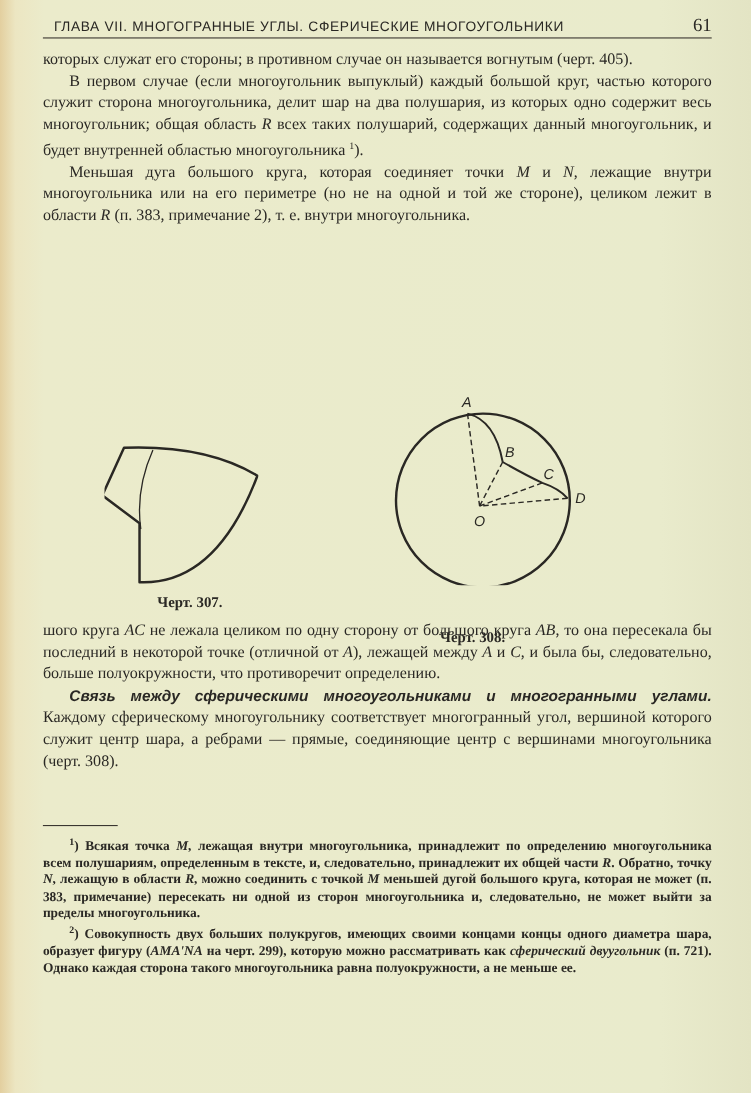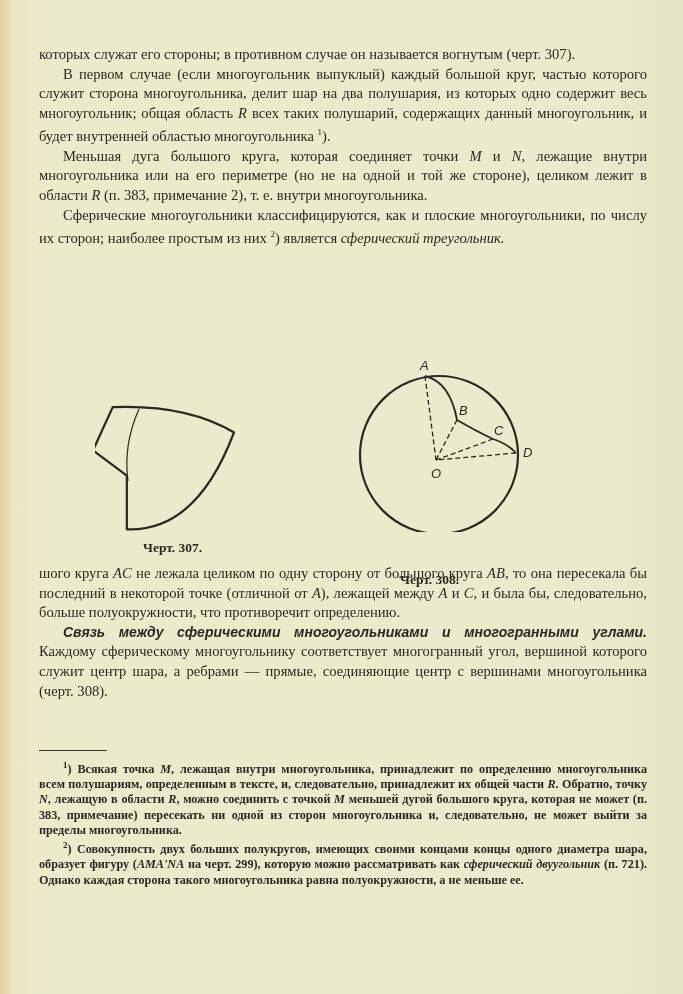--- a/index.html
+++ b/index.html
@@ -37,26 +37,29 @@
     font-size:12.2px; line-height:15.2px; text-align:justify;
   }
   .fn p { margin:0; }
   sup { font-size:9px; }
 </style>
 </head>
 <body>
 
 <div class="page">
 
+  <div class="header">
+    <span class="title">ГЛАВА VII. МНОГОГРАННЫЕ УГЛЫ. СФЕРИЧЕСКИЕ МНОГОУГОЛЬНИКИ</span>
+    <span class="pnum">61</span>
+  </div>
 
   <div class="text" style="top:45px;">
-    <p>которых служат его стороны; в противном случае он называется вогнутым (черт. 307).</p>
+    <p>которых служат его стороны; в противном случае он называется вогнутым (черт. 405).</p>
     <p class="indent"><span>В первом случае (если многоугольник выпуклый) каждый большой круг, частью которого служит сторона многоугольника, делит шар на два полушария, из которых одно содержит весь многоугольник; общая область </span><span class="it">R</span><span> всех таких полушарий, содержащих данный многоугольник, и будет внутренней областью многоугольника</span> <sup>1</sup><span>).</span></p>
     <p class="indent"><span>Меньшая дуга большого круга, которая соединяет точки </span><span class="it">M</span><span> и </span><span class="it">N</span><span>, лежащие внутри многоугольника или на его периметре (но не на одной и той же стороне), целиком лежит в области </span><span class="it">R</span><span> (п. 383, примечание 2), т. е. внутри многоугольника.</span></p>
-    <p class="indent"><span>Сферические многоугольники классифицируются, как и плоские многоугольники, по числу их сторон; наиболее простым из них</span> <sup>2</sup><span>) является </span><span class="it">сферический треугольник.</span></p>
   </div>
 
   <svg class="fig" style="left:95px; top:395px;" width="140" height="150" viewBox="0 0 140 150">
     <path d="M 21 15 L 0 61 L 36 88 L 36 145 Q 110 148 150 42 Q 100 12 21 15 Z" transform="translate(-2,-2) scale(0.94)" fill="none" stroke="#2a2824" stroke-width="2.4" stroke-linejoin="round"></path>
     <path d="M 44 14 Q 28 50 33 86" fill="none" stroke="#2a2824" stroke-width="1.2"></path>
   </svg>
   <div class="cap" style="left:143px; top:540px;">Черт. 307.</div>
 
   <svg class="fig" style="left:348px; top:352px;" width="200" height="180" viewBox="0 0 200 180">
     <circle cx="91" cy="103" r="79" fill="none" stroke="#2a2824" stroke-width="2.2"></circle>

